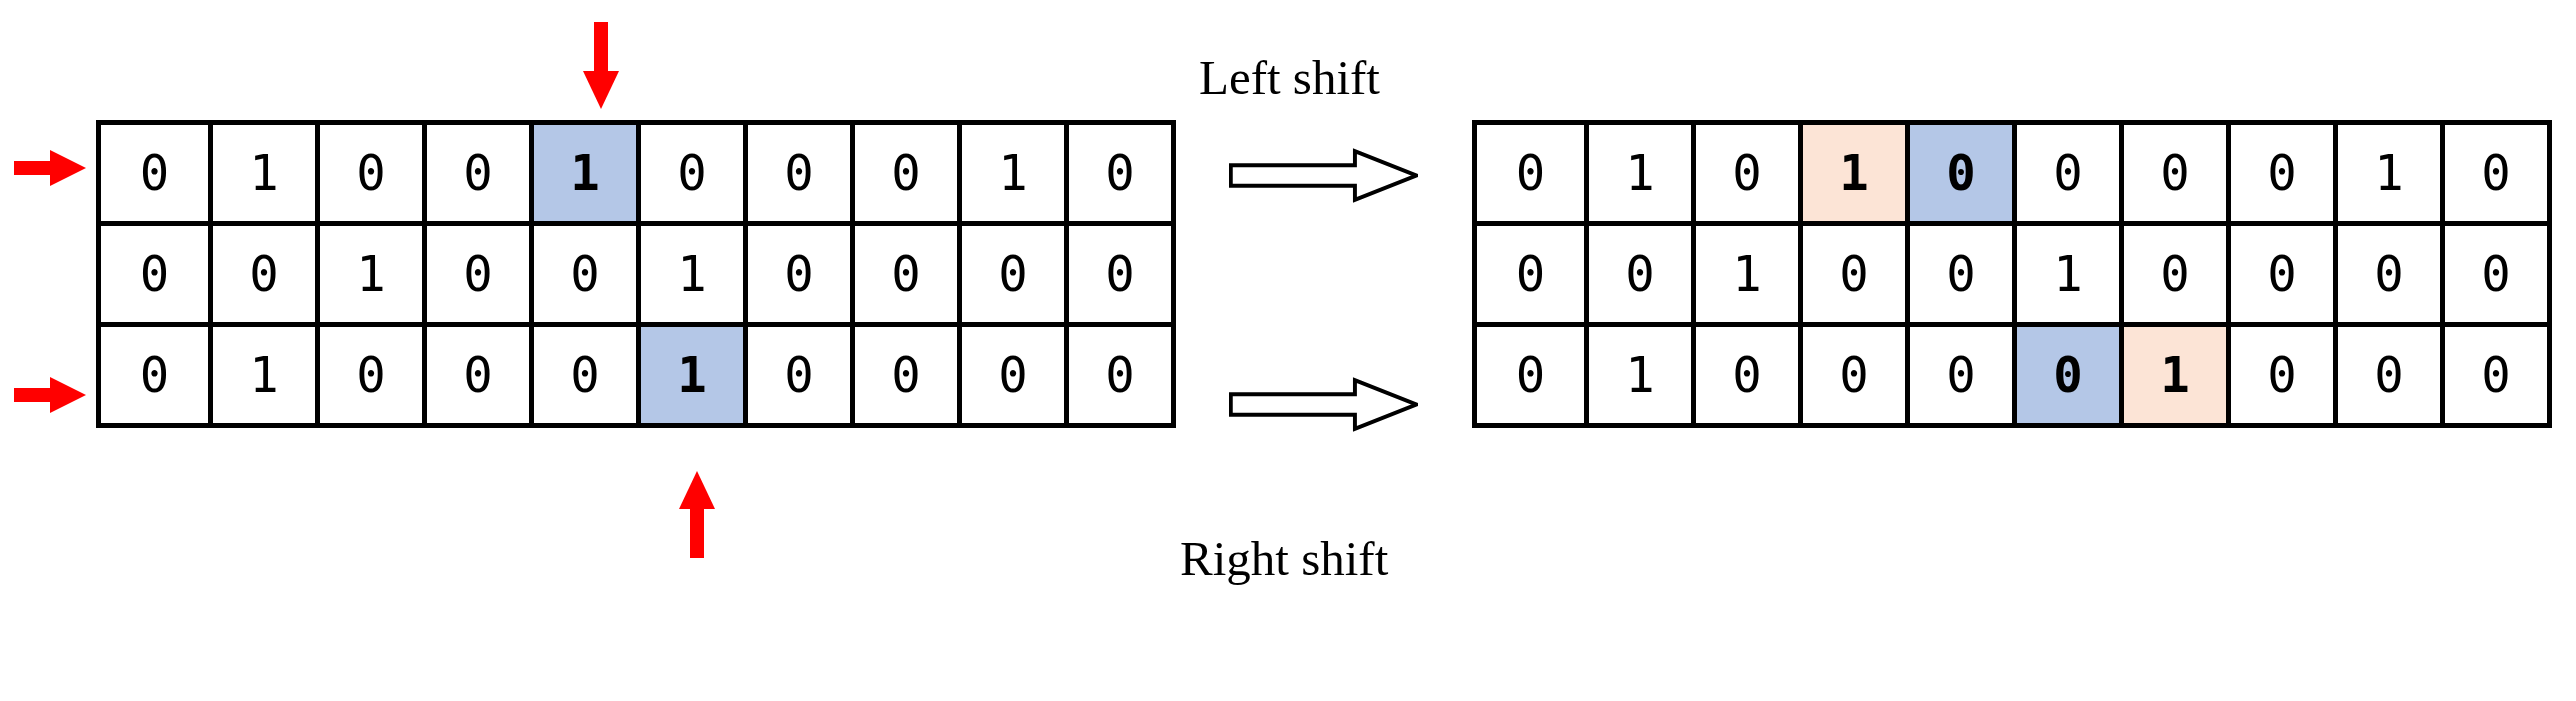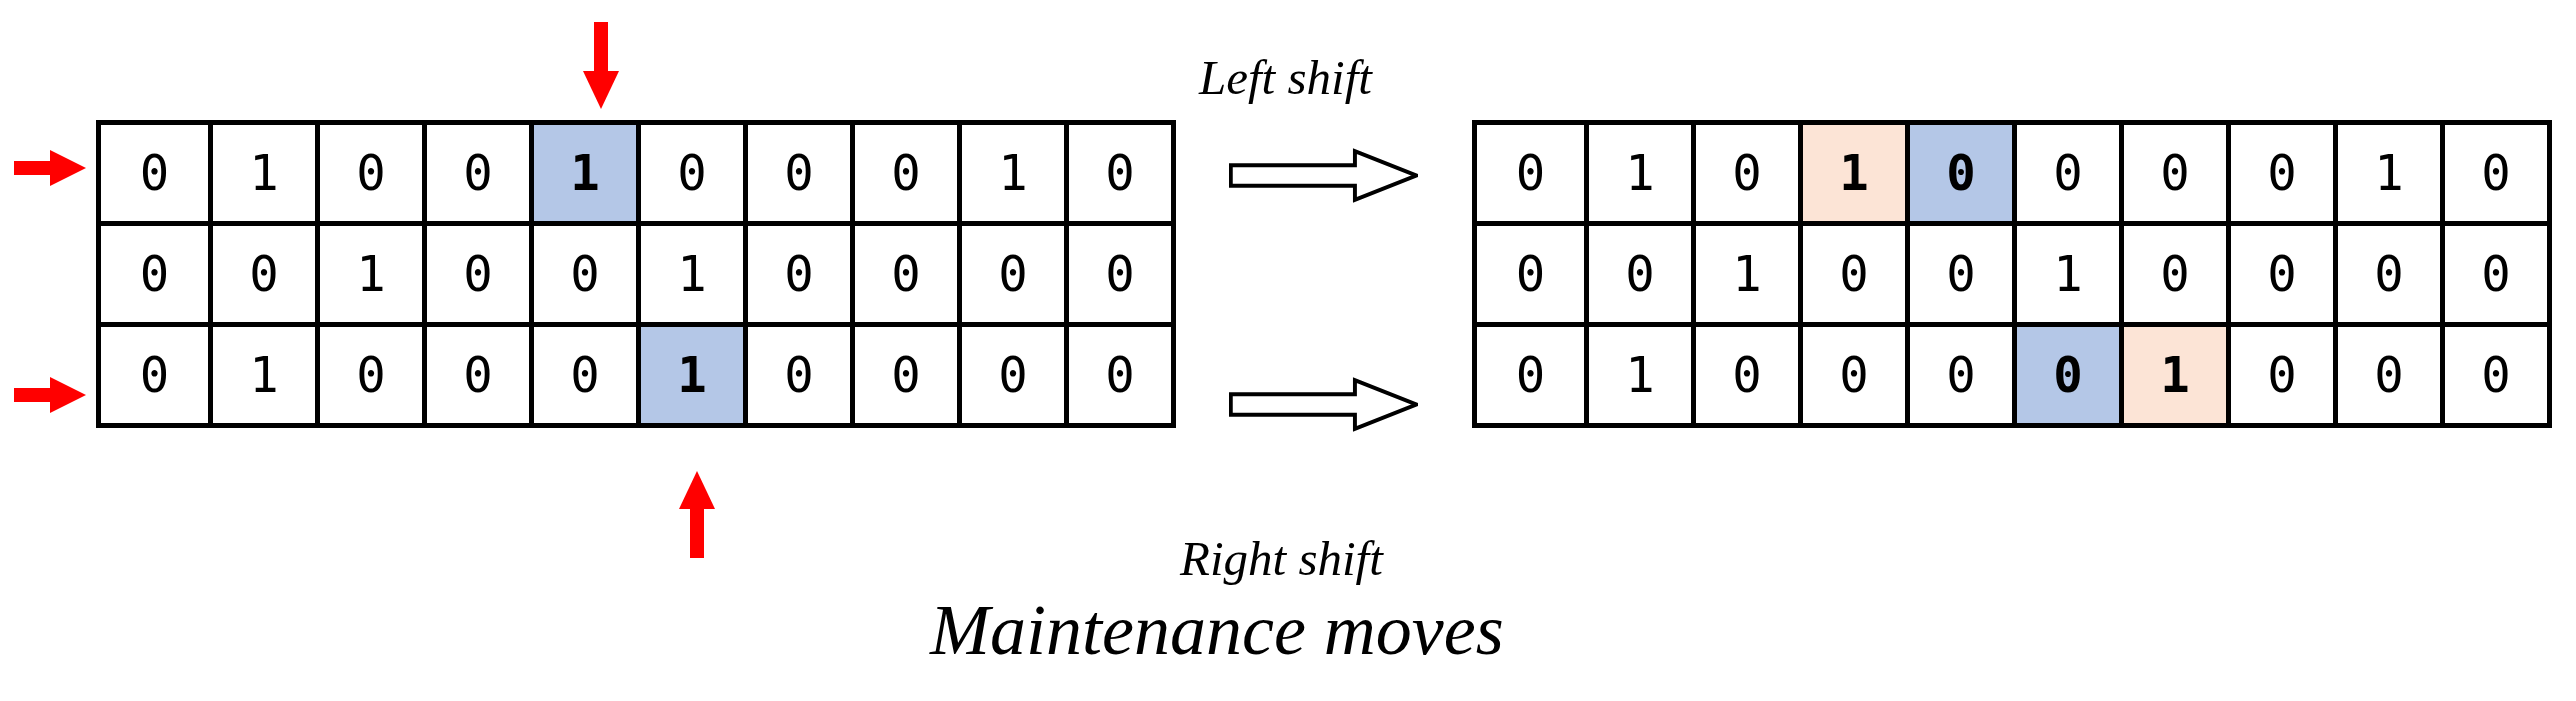--- a/index.html
+++ b/index.html
@@ -144,21 +144,20 @@
     height: 55px;
   }
   .shift-arrow svg { display: block; }
   #shift-arrow-top    { left: 1229px; top: 148px; }
   #shift-arrow-bottom { left: 1229px; top: 377px; }
 
   
   .label-italic {
     position: absolute;
     font-family: "Liberation Serif", serif;
-    font-style: italic;
     font-size: 49px;
     color: #000000;
     white-space: nowrap;
   }
   #label-left-shift  { left: 1199px; top: 49px;  }
   #label-right-shift { left: 1180px; top: 484px; margin-top: 46px; }
 
   #caption {
     position: absolute;
     left: 930px;
@@ -282,16 +281,15 @@
   <div class="shift-arrow" id="shift-arrow-bottom">
     <svg width="189" height="55" viewBox="0 0 240 70">
       <polygon points="2,22 160,22 160,4 238,35 160,66 160,48 2,48" fill="#ffffff" stroke="#000000" stroke-width="5" stroke-linejoin="miter"></polygon>
     </svg>
   </div>
 
   <div class="label-italic" id="label-left-shift">Left shift</div>
 
   <div class="label-italic" id="label-right-shift">Right shift</div>
 
-  <div id="caption">Maintenance moves</div>
 
 </div>
 
 
 </body></html>

